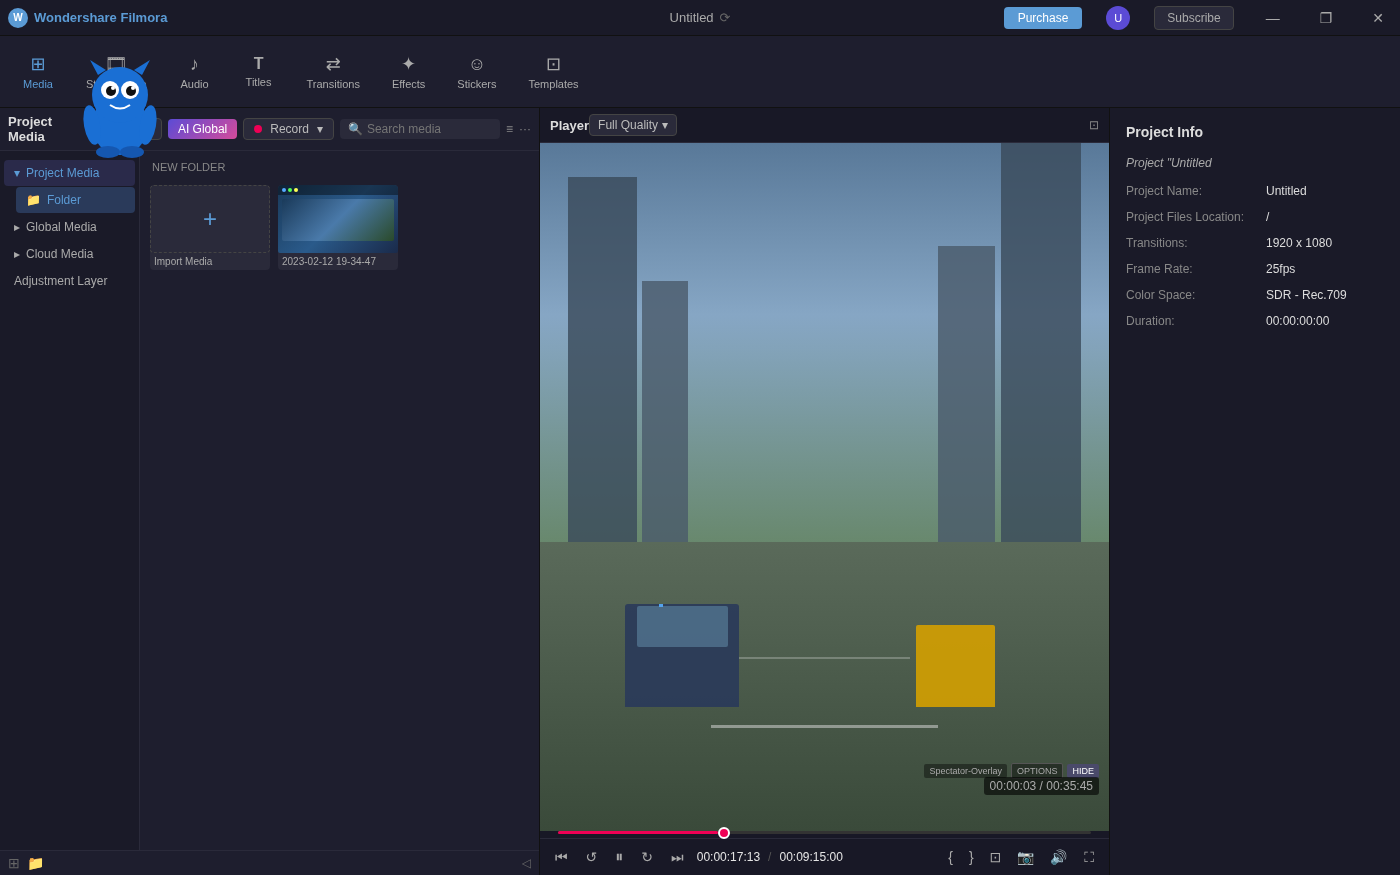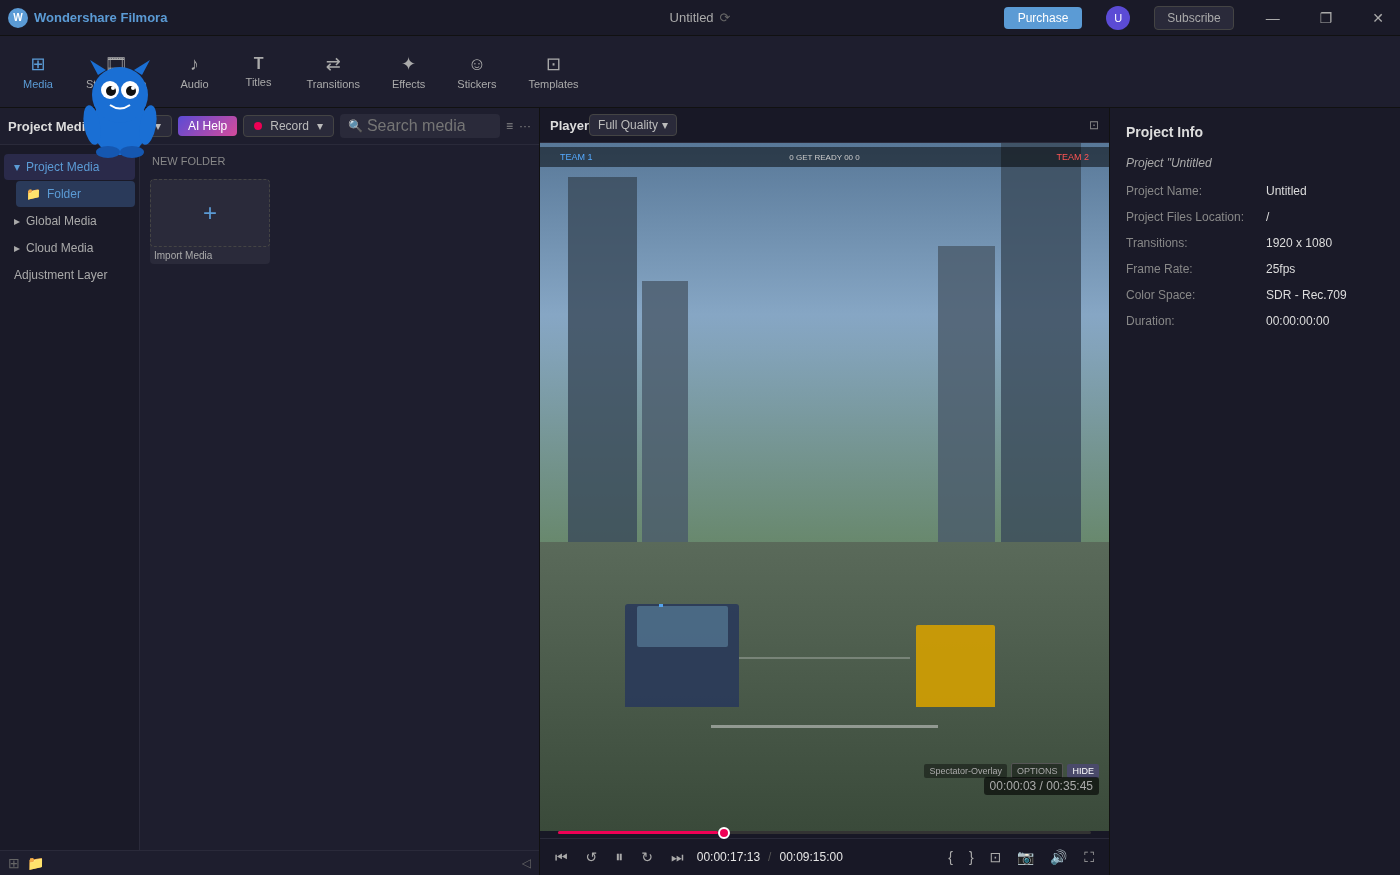--- a/index.html
+++ b/index.html
@@ -77,21 +77,21 @@
     .ai-image-btn {
       background: linear-gradient(135deg, #5b4bd5, #d54b9b);
       color: white; border: none; padding: 3px 10px; border-radius: 4px; cursor: pointer; font-size: 12px;
     }
     .record-btn {
       background: #2a2a3a; border: 1px solid #444; color: #bbb; padding: 3px 10px;
       border-radius: 4px; cursor: pointer; font-size: 12px; display: flex; align-items: center; gap: 8px;
     }
     .record-dot { width: 8px; height: 8px; background: #e05; border-radius: 50%; }
     .search-input-wrap { display: flex; align-items: center; background: #2a2a3a; border-radius: 4px; padding: 3px 8px; gap: 4px; flex: 0 0 160px; }
-    .search-input-wrap input { background: none; border: none; color: #bbb; font-size: 16px; outline: none; width: 100%; }
+    .search-input-wrap input { background: none; border: none; color: #bbb; font-size: 12px; outline: none; width: 100%; }
     .toolbar-icons { display: flex; gap: 6px; color: #888; }
 
     
     #left-content { display: flex; flex: 1; overflow: hidden; }
 
     
     #sidebar {
       width: 140px;
       background: #1a1a28;
       border-right: 1px solid #2a2a3a;
@@ -268,21 +268,21 @@
 <div id="body">
 
   <div id="left-panel">
 
     <div id="media-toolbar">
       <span class="project-media-title">Project Media</span>
       <button class="import-btn">
         <span>Import</span>
         <span>▾</span>
       </button>
-      <button class="ai-image-btn">AI Help</button>
+      <button class="ai-image-btn">AI Global</button>
       <div class="record-btn">
         <div class="record-dot"></div>
         <span>Record</span>
         <span>▾</span>
       </div>
       <div class="search-input-wrap">
         <span>🔍</span>
         <input type="text" placeholder="Search media" style="">
       </div>
       <div class="toolbar-icons">
@@ -321,20 +321,34 @@
           <span style="color:#888;font-size:11px;">NEW FOLDER</span>
         </div>
 
         <div class="media-thumb">
           <div class="import-placeholder">
             <span style="font-size:24px;color:#5b9bd5;">+</span>
           </div>
           <div class="media-label">Import Media</div>
         </div>
 
+        <div class="media-thumb">
+          <div class="media-thumb-screen">
+            <div class="screen-ui-bar">
+              <div class="screen-dot"></div>
+              <div class="screen-dot" style="background:#5f5;"></div>
+              <div class="screen-dot" style="background:#ff5;"></div>
+            </div>
+
+            <div style="padding:4px;display:flex;gap:2px;height:50px;overflow:hidden;">
+              <div style="flex:1;background:linear-gradient(135deg,#1a3a5a,#4a7aaa,#2a4a2a);border-radius:2px;"></div>
+            </div>
+          </div>
+          <div class="media-label">2023-02-12 19-34-47</div>
+        </div>
       </div>
     </div>
 
     <div id="left-bottom">
       <span style="font-size:14px;cursor:pointer;">⊞</span>
       <span style="font-size:14px;cursor:pointer;">📁</span>
       <span style="margin-left:auto;cursor:pointer;">◁</span>
     </div>
   </div>
 
@@ -367,25 +381,20 @@
         <div style="position:absolute;bottom:15%;left:30%;right:30%;height:3px;background:#ddd;opacity:0.5;"></div>
         <div style="position:absolute;bottom:25%;left:35%;right:35%;height:2px;background:#ddd;opacity:0.3;"></div>
 
         <div style="position:absolute;bottom:18%;left:15%;width:20%;height:15%;background:#2a3a5a;border-radius:3px 3px 0 0;opacity:0.9;">
           <div style="position:absolute;top:2px;left:10%;width:80%;height:40%;background:#4a6a8a;border-radius:2px;"></div>
           <div style="position:absolute;top:0;left:30%;width:4px;height:3px;background:#5af;"></div>
         </div>
 
         <div style="position:absolute;bottom:18%;right:20%;width:14%;height:12%;background:#d4a000;border-radius:2px 2px 0 0;opacity:0.9;"></div>
 
-        <div class="game-hud-top">
-          <span class="hud-blue">TEAM 1</span>
-          <span style="font-size:8px;color:#ccc;">0   GET READY   00   0</span>
-          <span class="hud-red">TEAM 2</span>
-        </div>
 
         <div style="position:absolute;bottom:52px;right:10px;display:flex;gap:4px;align-items:center;">
           <span style="font-size:9px;color:#aaa;background:rgba(0,0,0,0.4);padding:2px 5px;border-radius:2px;">Spectator-Overlay</span>
           <span style="font-size:9px;color:#aaa;background:rgba(0,0,0,0.4);padding:2px 5px;border-radius:2px;border:1px solid #555;">OPTIONS</span>
           <span style="font-size:9px;color:#fff;background:#4a4a6a;padding:2px 5px;border-radius:2px;">HIDE</span>
         </div>
 
         <div class="video-time-info">00:00:03 / 00:35:45</div>
       </div>
     </div>

